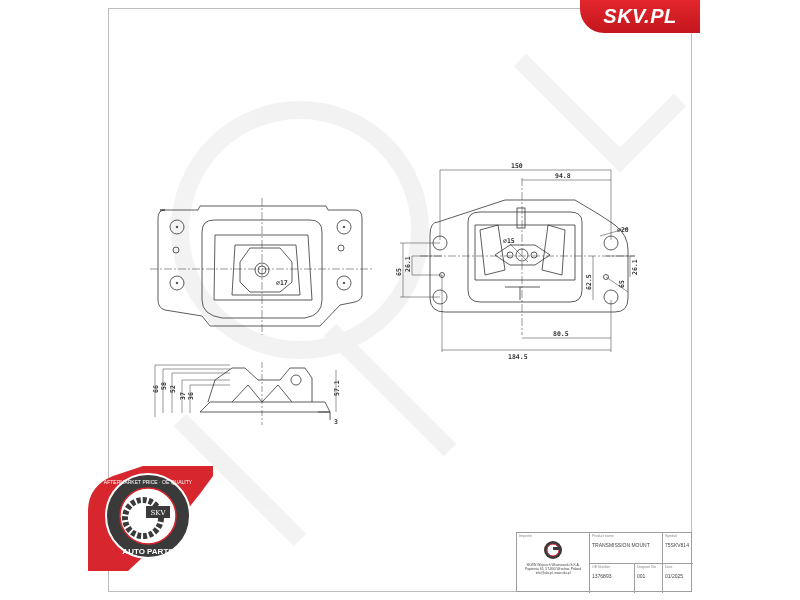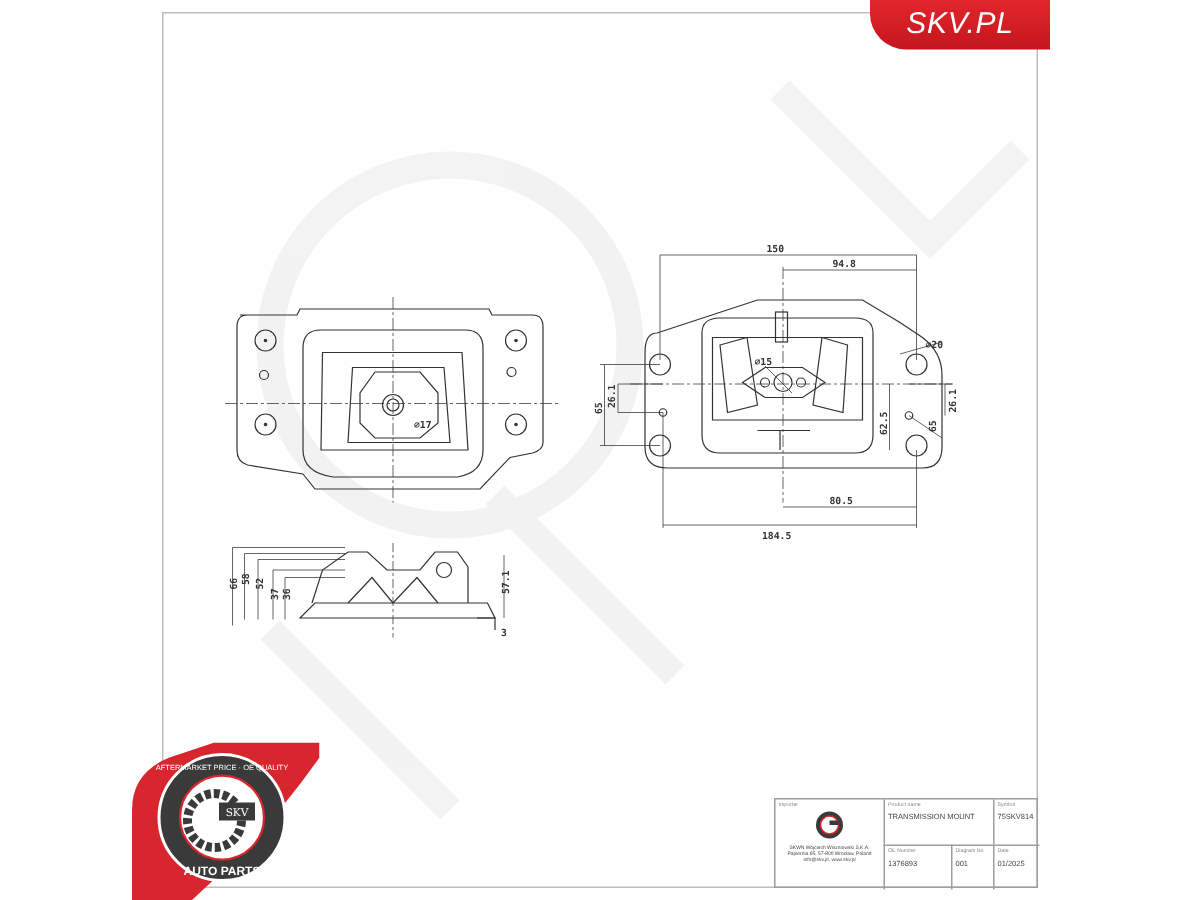--- a/index.html
+++ b/index.html
@@ -1,22 +1,22 @@
 <!DOCTYPE html>
 <html><head>
 <meta charset="utf-8">
 <style>
   html, body { margin: 0; padding: 0; }
   body { width: 800px; height: 600px; background: #ffffff; position: relative; overflow: hidden; font-family: "Liberation Sans", sans-serif; }
   .frame { position: absolute; left: 108px; top: 8px; width: 584px; height: 584px; border: 1px solid #bdbdbd; box-sizing: border-box; }
   .brand { position: absolute; left: 580px; top: 0; width: 120px; height: 33px; background: linear-gradient(180deg, #e3262d, #c4161d); border-bottom-left-radius: 24px; display: flex; align-items: center; justify-content: center; }
-  .brand span { color: #fff; font-weight: normal; font-style: italic; font-size: 20px; letter-spacing: 0.5px; }
+  .brand span { color: #fff; font-weight: bold; font-style: italic; font-size: 20px; letter-spacing: 0.5px; }
   svg.drawing { position: absolute; left: 0; top: 0; }
   .dim { font-family: "DejaVu Sans Mono", monospace; font-size: 6.5px; fill: #333; font-weight: bold; }
-  .badge { position: absolute; left: 88px; top: 495px; width: 125px; height: 105px; }
+  .badge { position: absolute; left: 88px; top: 466px; width: 125px; height: 105px; }
   .title-block { position: absolute; left: 516px; top: 532px; width: 176px; height: 60px; border: 1px solid #9e9e9e; box-sizing: border-box; font-size: 4px; color: #555; }
   .tb-cell { position: absolute; border-left: 1px solid #9e9e9e; border-top: 1px solid #9e9e9e; box-sizing: border-box; }
   .tb-label { position: absolute; left: 2px; top: 1px; font-size: 3.5px; color: #888; }
   .tb-value { position: absolute; left: 2px; top: 9px; font-size: 5px; color: #444; white-space: nowrap; }
   .imp-text { position: absolute; left: 2px; right: 2px; text-align: center; font-size: 3.3px; color: #444; line-height: 4.2px; }
 </style>
 </head>
 <body>
 
 <div class="frame"></div>

